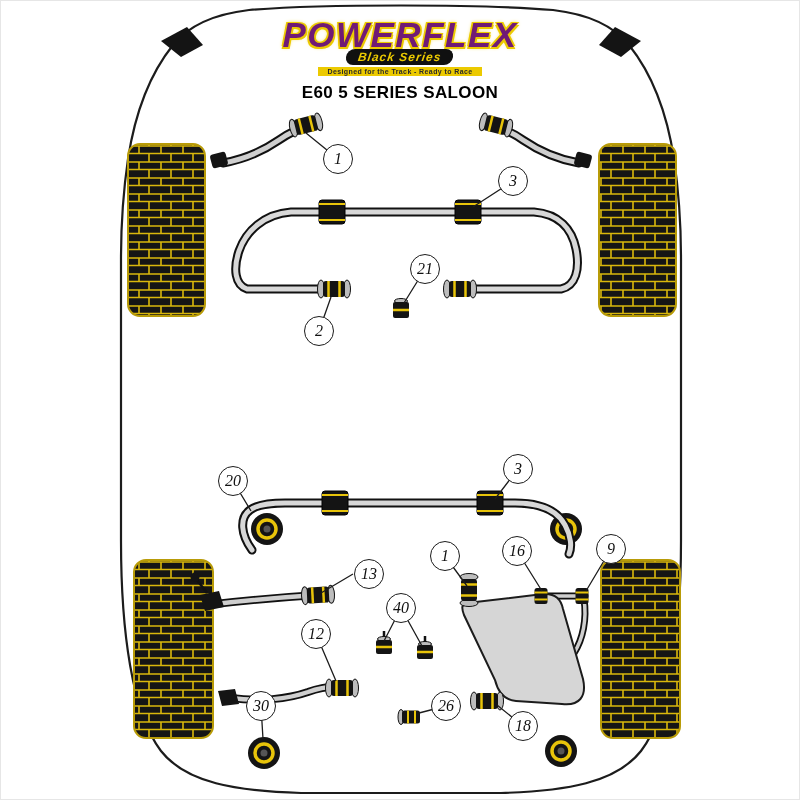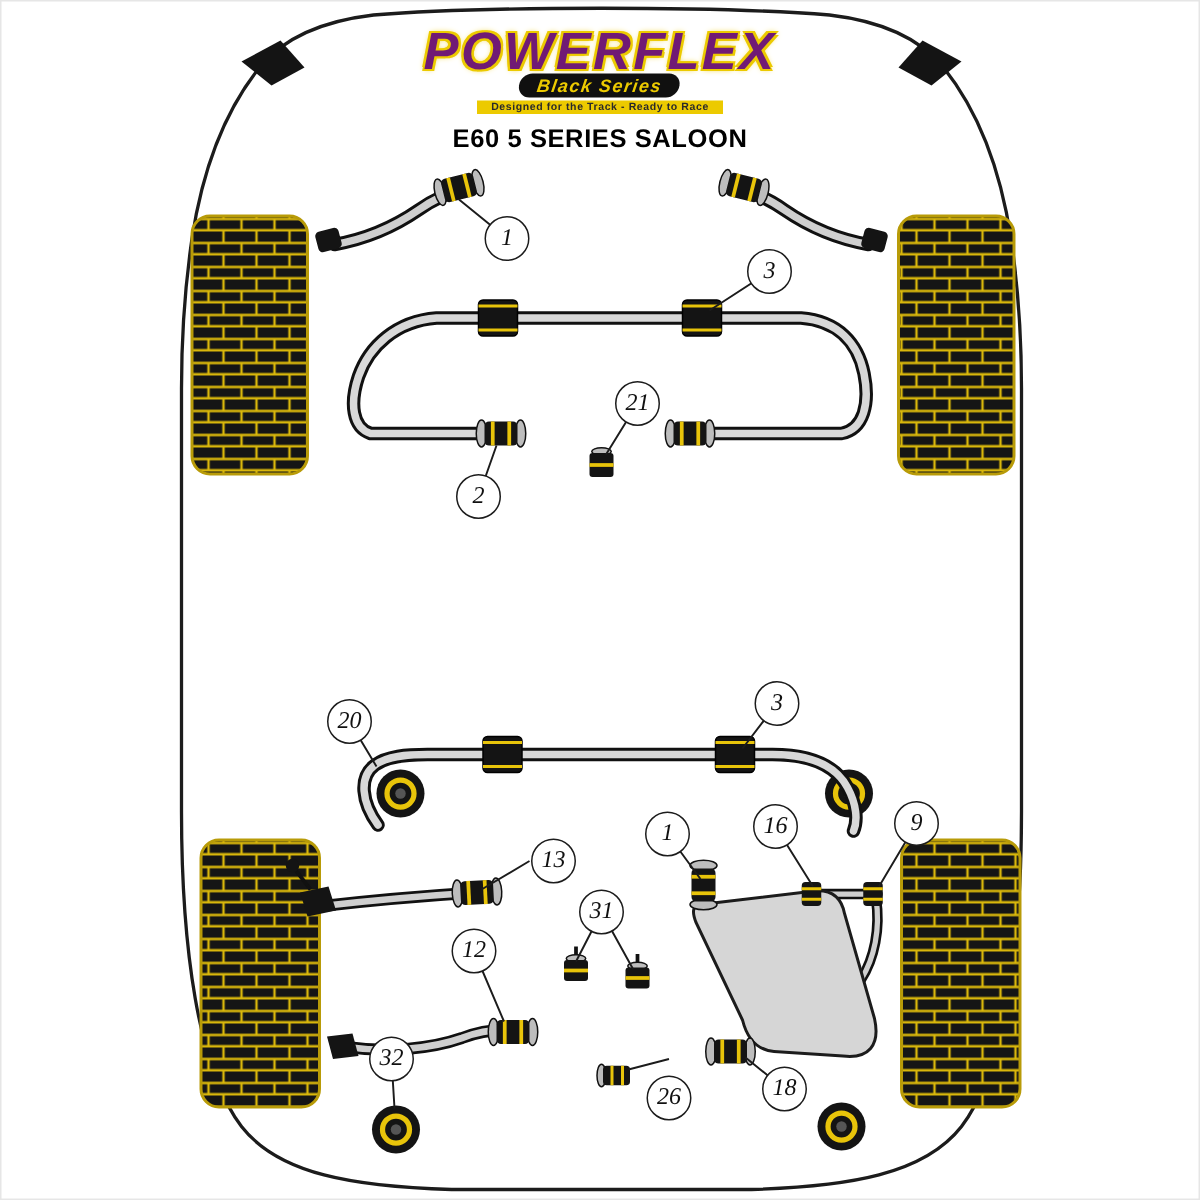--- a/index.html
+++ b/index.html
@@ -204,18 +204,18 @@
   <div class="callout" style="left:512px;top:180px">3</div>
   <div class="callout" style="left:424px;top:268px">21</div>
   <div class="callout" style="left:318px;top:330px">2</div>
   <div class="callout" style="left:232px;top:480px">20</div>
   <div class="callout" style="left:517px;top:468px">3</div>
   <div class="callout" style="left:368px;top:573px">13</div>
   <div class="callout" style="left:444px;top:555px">1</div>
   <div class="callout" style="left:516px;top:550px">16</div>
   <div class="callout" style="left:610px;top:548px">9</div>
   <div class="callout" style="left:315px;top:633px">12</div>
-  <div class="callout" style="left:400px;top:607px">31</div>
-  <div class="callout" style="left:260px;top:705px">32</div>
-  <div class="callout" style="left:445px;top:731px">26</div>
+  <div class="callout" style="left:400px;top:607px">40</div>
+  <div class="callout" style="left:260px;top:705px">30</div>
+  <div class="callout" style="left:445px;top:705px">26</div>
   <div class="callout" style="left:522px;top:725px">18</div>
 
 </div>
 
 </body></html>

